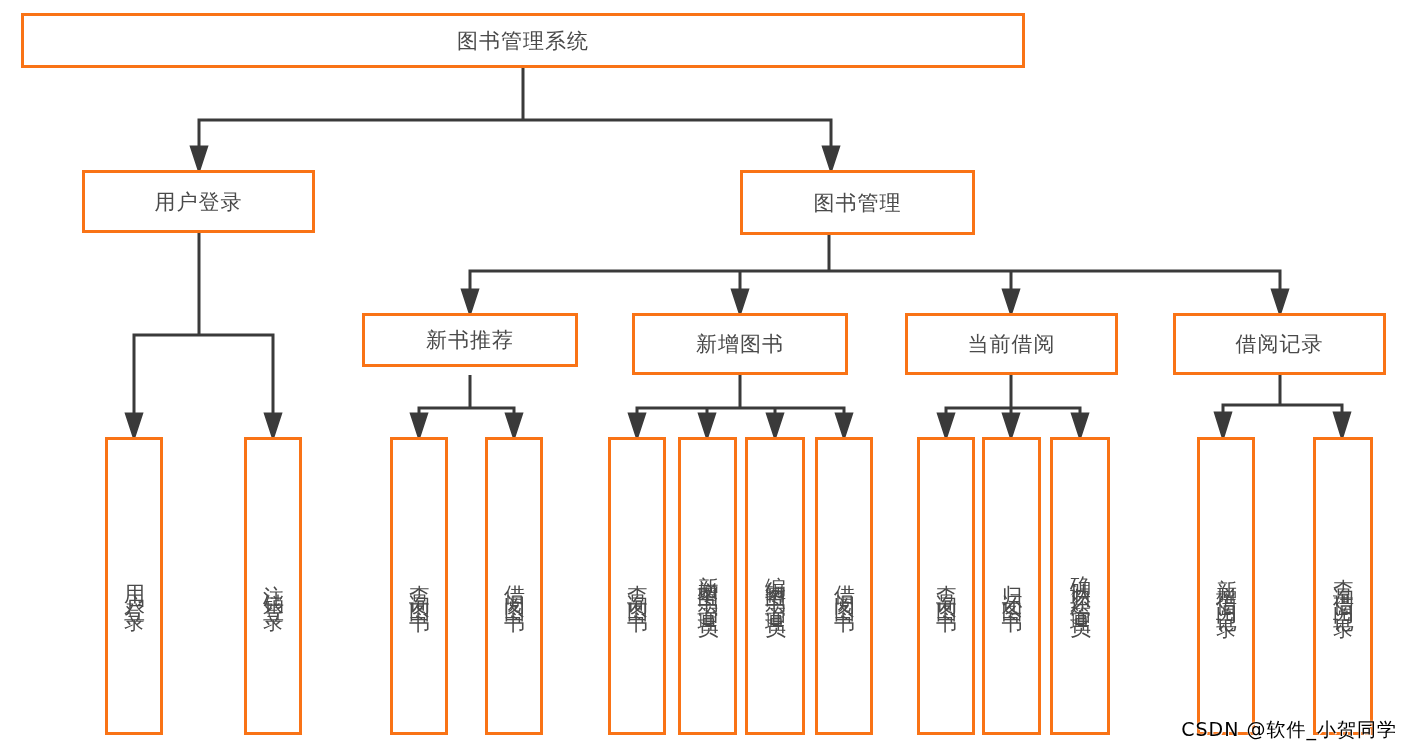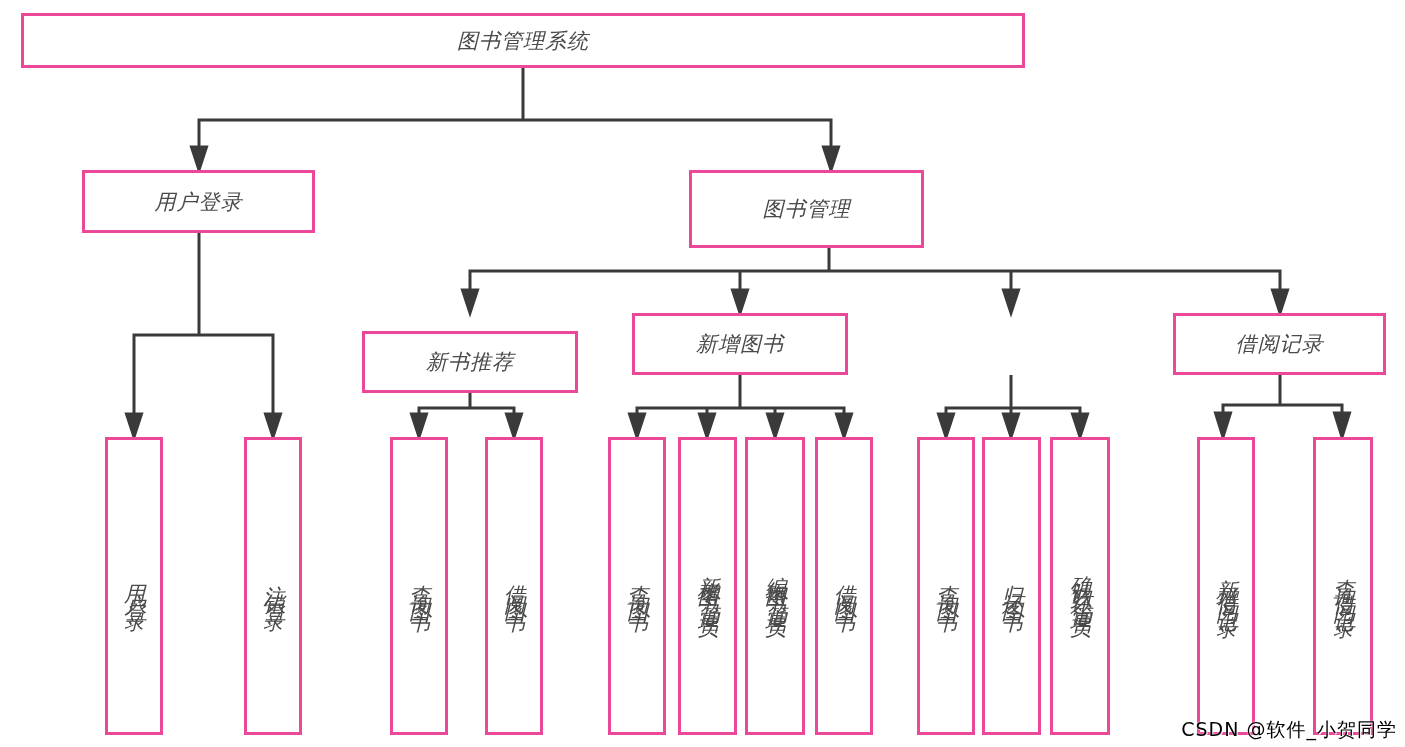--- a/index.html
+++ b/index.html
@@ -18,44 +18,43 @@
   .connectors {
     position: absolute;
     left: 0;
     top: 0;
     width: 1405px;
     height: 747px;
   }
   .node {
     position: absolute;
     box-sizing: border-box;
-    border: 3px solid #ec4899;
+    border: 3px solid #f97316;
     background: #ffffff;
     color: #4a4a4a;
     display: flex;
     align-items: center;
     justify-content: center;
-    font-style: italic;
   }
   .hnode {
     font-size: 21px;
     letter-spacing: 1px;
   }
   .vnode {
     writing-mode: vertical-lr;
     text-orientation: mixed;
     font-size: 21px;
     letter-spacing: 9px;
     line-height: 1;
   }
   
   .n-root            { left: 21px;   top: 13px;  width: 1004px; height: 55px; }
   .n-user-login      { left: 82px;   top: 170px; width: 233px;  height: 63px; }
-  .n-book-mgmt       { left: 689px;  top: 170px; width: 235px;  height: 78px; }
-  .n-new-book-rec    { left: 362px;  top: 313px; width: 216px;  height: 62px; margin-top: 18px; }
+  .n-book-mgmt       { left: 740px;  top: 170px; width: 235px;  height: 65px; }
+  .n-new-book-rec    { left: 362px;  top: 313px; width: 216px;  height: 54px; }
   .n-book-borrow     { left: 632px;  top: 313px; width: 216px;  height: 62px; }
   .n-current-borrow  { left: 905px;  top: 313px; width: 213px;  height: 62px; }
   .n-borrow-records  { left: 1173px; top: 313px; width: 213px;  height: 62px; }
   .leaf              { top: 437px; height: 298px; width: 58px; }
   .n-l-user-login    { left: 105px; }
   .n-l-logout        { left: 244px; }
   .n-rec-query       { left: 390px; }
   .n-rec-borrow      { left: 485px; }
   .n-bb-query        { left: 608px; }
   .n-bb-add          { left: 678px; width: 59px; letter-spacing: 6px; }
@@ -134,20 +133,21 @@
     </g>
   </svg>
 
   <div class="node hnode n-root">图书管理系统</div>
 
   <div class="node hnode n-user-login">用户登录</div>
   <div class="node hnode n-book-mgmt">图书管理</div>
 
   <div class="node hnode n-new-book-rec">新书推荐</div>
   <div class="node hnode n-book-borrow">新增图书</div>
+  <div class="node hnode n-current-borrow">当前借阅</div>
   <div class="node hnode n-borrow-records">借阅记录</div>
 
   <div class="node vnode leaf n-l-user-login">用户登录</div>
   <div class="node vnode leaf n-l-logout">注销登录</div>
 
   <div class="node vnode leaf n-rec-query">查询图书</div>
   <div class="node vnode leaf n-rec-borrow">借阅图书</div>
 
   <div class="node vnode leaf n-bb-query">查询图书</div>
   <div class="node vnode leaf n-bb-add">新增图书（管理员）</div>

